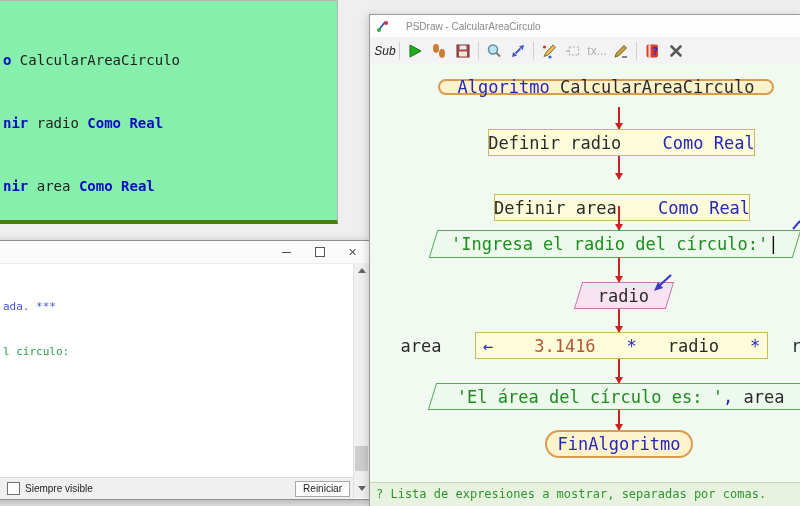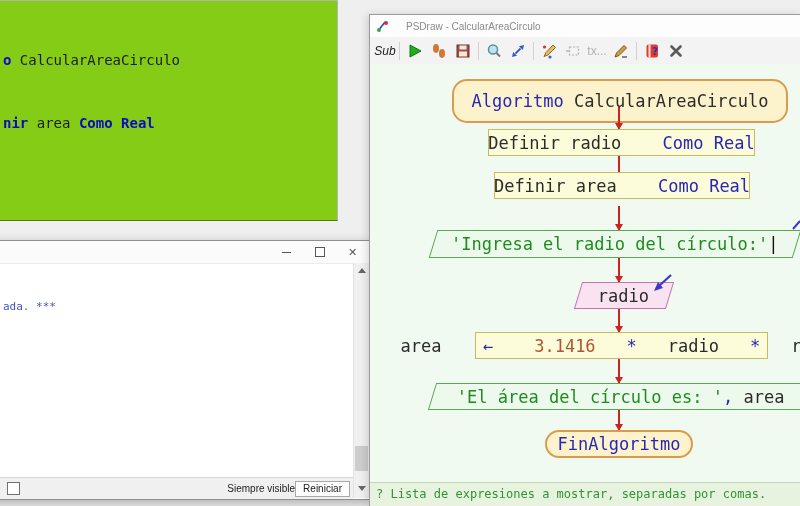--- a/index.html
+++ b/index.html
@@ -1,22 +1,22 @@
 <!DOCTYPE html>
 <html><head>
 <meta charset="utf-8">
 <style>
   html,body{margin:0;padding:0;}
   body{width:800px;height:506px;overflow:hidden;background:#efefef;
        font-family:"Liberation Sans",sans-serif;position:relative;}
 
   
   .editor-panel{position:absolute;left:0;top:10;width:337px;height:219px;
-    background:#84cc16;border-top:1px solid #b3b3b3;border-right:1px solid #b3b3b3;
-    border-bottom:1px solid #4d7c0f;overflow:hidden;}
+    background:#86efac;border-top:1px solid #b3b3b3;border-right:1px solid #b3b3b3;
+    border-bottom:4px solid #4d7c0f;overflow:hidden;}
   .code{padding:7px 0 0 3px;font:14px "DejaVu Sans Mono",monospace;line-height:21px;white-space:pre;}
   .editor-panel .seg-kw{color:#0a0ac4;font-weight:bold;}
   .editor-panel .seg-pl{color:#1c1c1c;}
 
   
   .console-window{position:absolute;left:-60px;top:240px;width:428px;height:258px;
     background:#ffffff;border:1px solid #8f8f8f;box-shadow:0 3px 10px rgba(0,0,0,.28);}
   .console-titlebar{position:absolute;left:0;top:0;right:0;height:22px;background:#fbfbfb;
     border-bottom:1px solid #ececec;}
   .console-title{position:absolute;left:62px;top:5px;font-size:10px;color:#8a8a8a;white-space:nowrap;}
@@ -34,21 +34,21 @@
     border-left:1px solid #e2e2e2;}
   .sb-up,.sb-down{position:absolute;left:0;width:15px;height:15px;display:flex;align-items:center;justify-content:center;}
   .sb-up{top:0;}
   .sb-down{bottom:2px;}
   .tri-up{width:0;height:0;border-left:4px solid transparent;border-right:4px solid transparent;border-bottom:5px solid #666;}
   .tri-down{width:0;height:0;border-left:4px solid transparent;border-right:4px solid transparent;border-top:5px solid #666;}
   .sb-thumb{position:absolute;left:1px;width:13px;top:183px;height:25px;background:#cdcdcd;}
   .console-bottombar{position:absolute;left:0;right:16px;bottom:0;height:21px;background:#f0f0f0;
     border-top:1px solid #d8d8d8;display:flex;align-items:center;}
   .chk{width:11px;height:11px;border:1px solid #707070;background:#fff;margin-left:66px;}
-  .chk-label{font-size:10px;color:#222;margin-left:5px;flex:1;text-align:right;}
+  .chk-label{font-size:10px;color:#222;margin-left:5px;flex:1;}
   .restart-btn{font-size:10px;color:#222;background:#fdfdfd;border:1px solid #a8a8a8;
     padding:1px 7px 2px;margin-right:3px;}
 
   
   .psdraw-window{position:absolute;left:369px;top:14px;width:432px;height:492px;
     background:#fff;border:1px solid #9a9a9a;border-right:none;box-shadow:-2px 1px 8px rgba(0,0,0,.15);}
   .ps-titlebar{position:absolute;left:0;top:0;right:0;height:22px;background:#fdfdfd;
     border-bottom:1px solid #ececec;display:flex;align-items:center;}
   .ps-title{font-size:10px;color:#8a8a8a;margin-left:17px;white-space:nowrap;}
   .ps-toolbar{position:absolute;left:0;top:22px;right:0;height:27px;background:#f3f3f3;
@@ -85,20 +85,21 @@
   .edge-tick{position:absolute;left:420px;top:156px;}
 </style>
 </head>
 <body>
 
 <div class="desktop">
 
   <div class="editor-panel">
     <div class="code">
       <div class="code-line"><span class="seg-kw">o </span><span class="seg-pl">CalcularAreaCirculo</span></div>
+      <div class="code-line"><span class="seg-kw">nir </span><span class="seg-pl">radio </span><span class="seg-kw">Como Real</span></div>
       <div class="code-line"><span class="seg-kw">nir </span><span class="seg-pl">area </span><span class="seg-kw">Como Real</span></div>
       
       
       
       
       
     </div>
   </div>
 
   <div class="console-window">
@@ -110,20 +111,21 @@
         <span class="win-btn">
             <span class="glyph-max"></span>
           </span>
         <span class="win-btn">
             <span class="glyph-close">✕</span>
           </span>
       </span>
     </div>
     <div class="console-body">
       <div class="console-line"><span class="seg-sys">ada. ***</span></div>
+      <div class="console-line"><span class="seg-out">l círculo:</span></div>
       <div class="console-line"><span class="seg-out"></span></div>
       
     </div>
     <div class="console-scrollbar">
       <span class="sb-up">
           <span class="tri-up"></span>
         </span>
       <span class="sb-thumb"></span>
       <span class="sb-down">
           <span class="tri-down"></span>
@@ -212,27 +214,27 @@
       </span>
       <span class="tb-btn">
         <svg width="16" height="16">
           <path d="M3.5 3.5 L12.5 12.5 M12.5 3.5 L3.5 12.5" stroke="#5a5a5a" stroke-width="2.6" stroke-linecap="round"></path>
         </svg>
       </span>
     </div>
 
     <div class="ps-canvas">
 
-      <div class="node terminator" style="left:82px;top:15px;width:336px;height:44px;"><span class="seg-kw">Algoritmo </span><span class="seg-pl">CalcularAreaCirculo</span></div>
+      <div class="node terminator" style="left:68px;top:15px;width:336px;height:16px;"><span class="seg-kw">Algoritmo </span><span class="seg-pl">CalcularAreaCirculo</span></div>
       <div class="arrow" style="top:43px;height:22px;"></div>
 
       <div class="node process" style="left:118px;top:65px;width:267px;height:27px;"><span class="seg-pl">Definir radio </span><span class="seg-kw">Como Real</span></div>
       <div class="arrow" style="top:92px;height:23px;"></div>
 
-      <div class="node process" style="left:124px;top:108px;width:256px;height:27px;"><span class="seg-pl">Definir area </span><span class="seg-kw">Como Real</span></div>
+      <div class="node process" style="left:124px;top:130px;width:256px;height:27px;"><span class="seg-pl">Definir area </span><span class="seg-kw">Como Real</span></div>
       <div class="arrow" style="top:142px;height:24px;"></div>
 
       <div class="node io io-out" style="left:63px;top:166px;width:364px;height:28px;">
         <span class="inner"><span class="seg-str">'Ingresa el radio del círculo:'</span><span class="seg-caret">|</span></span>
       </div>
       <div class="arrow" style="top:194px;height:24px;"></div>
 
       <div class="node io io-in" style="left:208px;top:218px;width:92px;height:27px;">
         <span class="inner"><span class="seg-pl">radio</span></span>
       </div>

